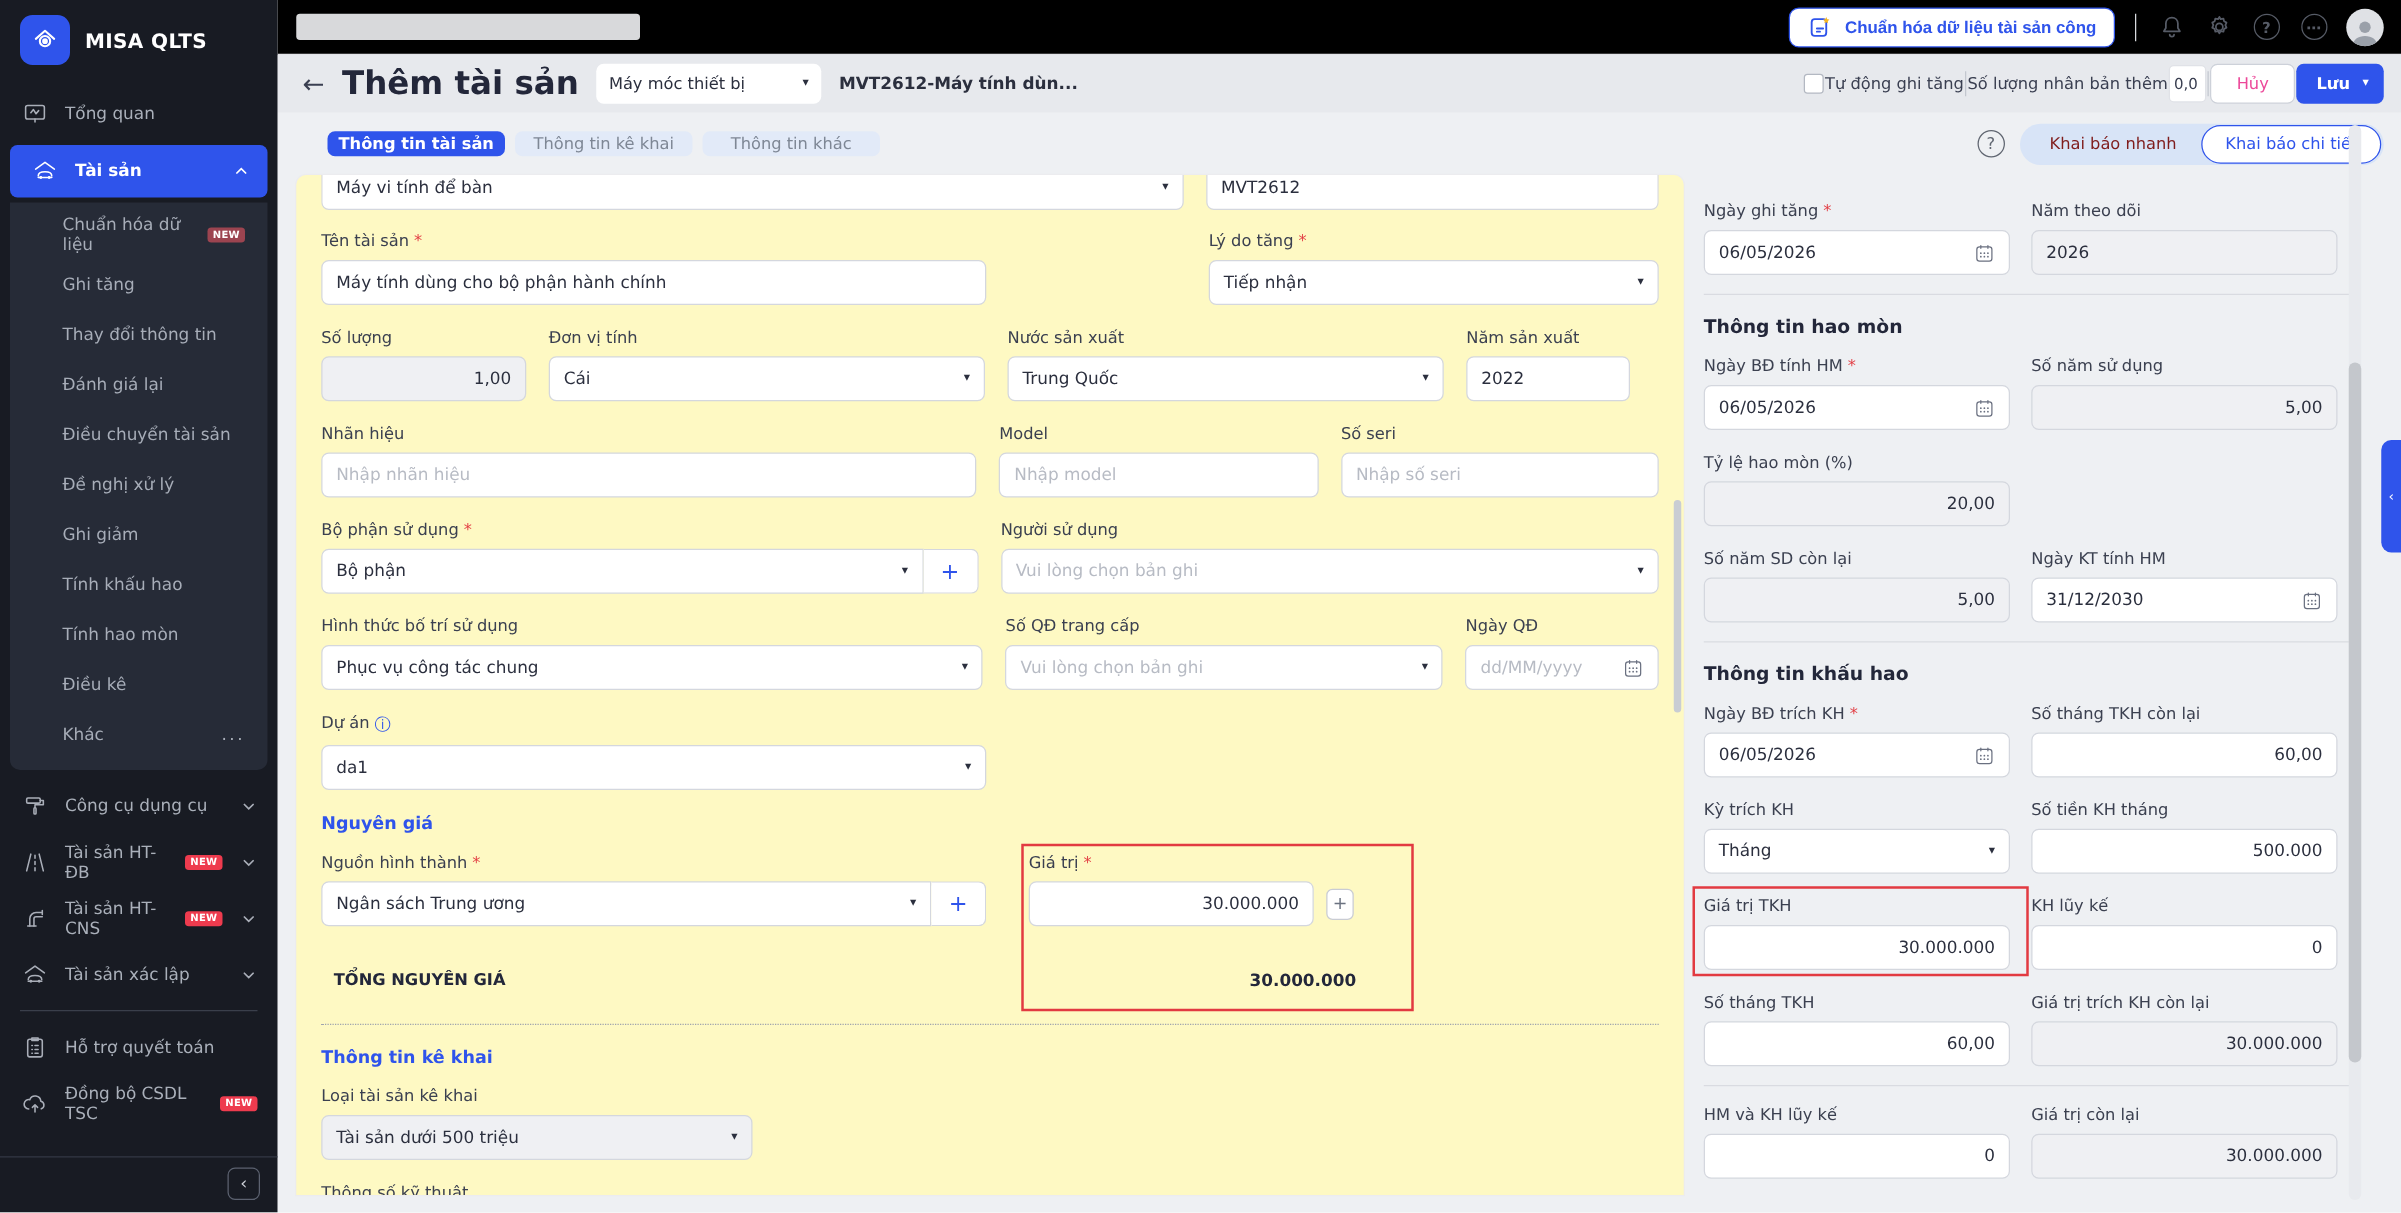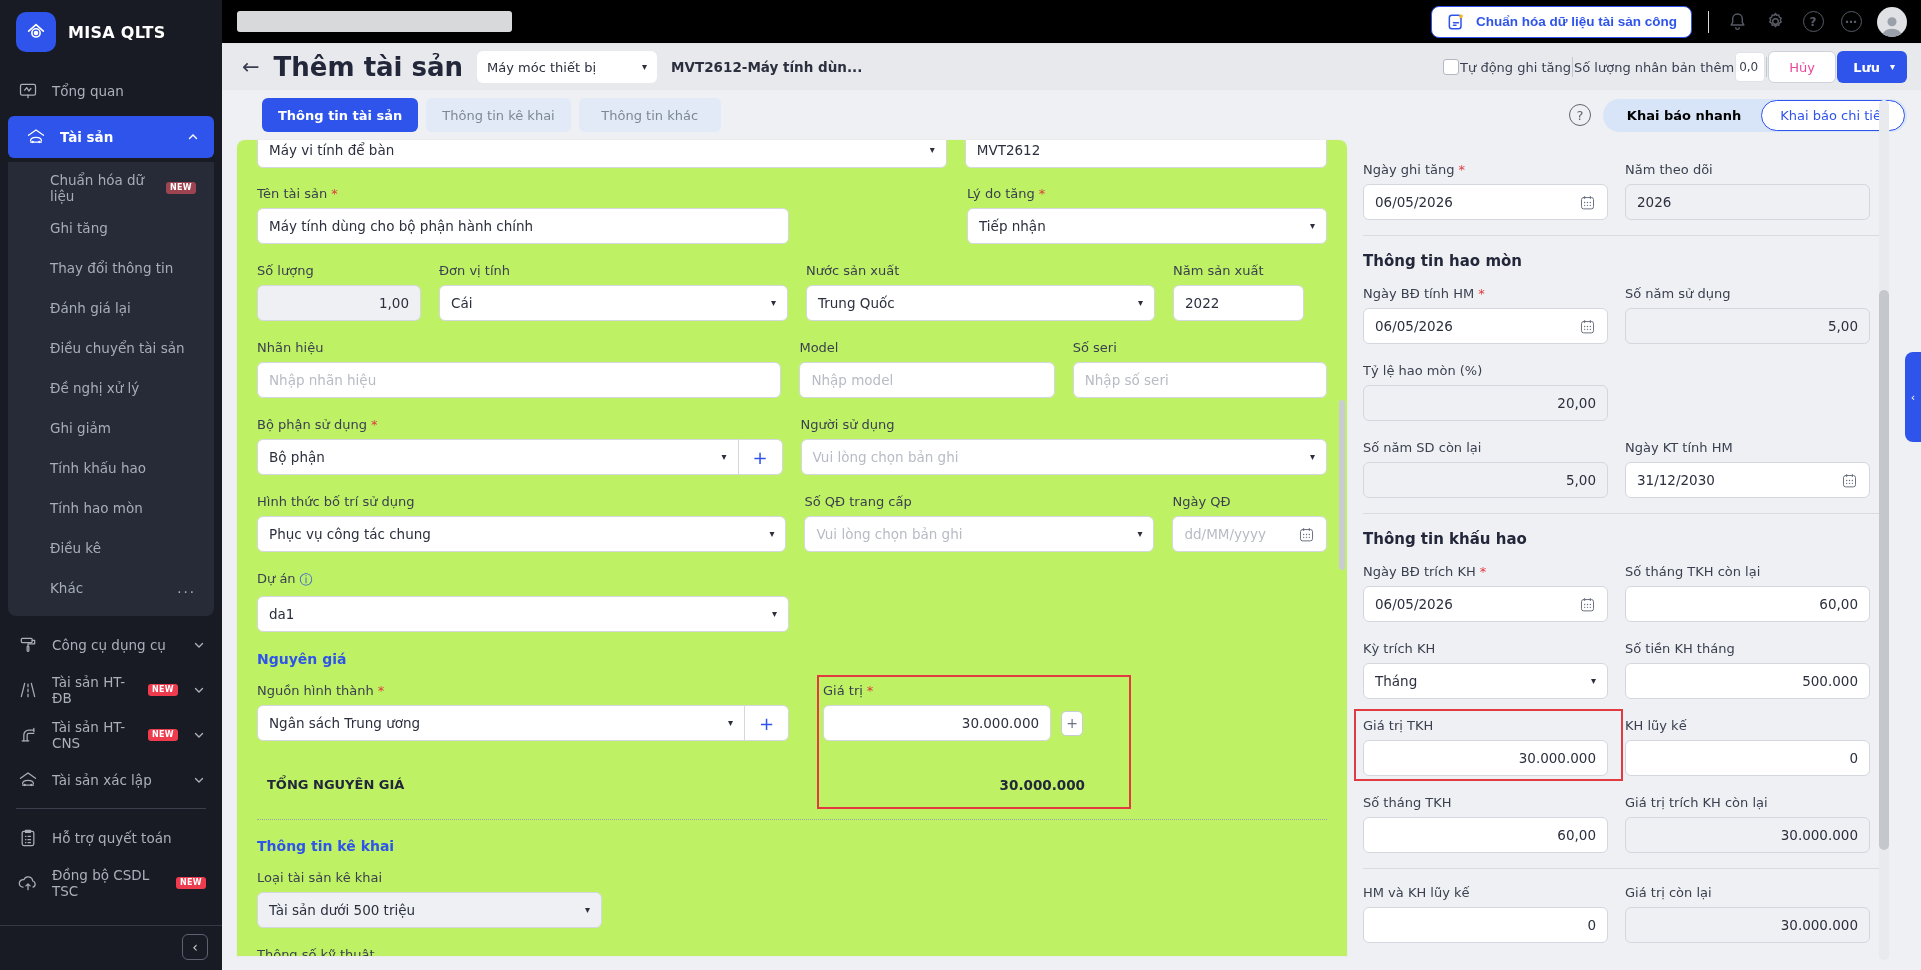--- a/index.html
+++ b/index.html
@@ -83,39 +83,39 @@
     background:#fff; font-size:12px; color:#3a3f51; text-align:left; padding:0 3px;
     font-family:inherit; }
   .btn-cancel { width:68px; height:32px; background:#fff; border:1px solid #cdd1d9;
     border-radius:6px; font-size:13px; color:#ec4899; cursor:pointer; font-family:inherit; }
   .btn-save { height:32px; padding:0 12px 0 16px; background:#2f54eb; border:none;
     border-radius:6px; color:#fff; font-size:13px; font-weight:bold; cursor:pointer;
     display:flex; align-items:center; gap:10px; font-family:inherit; }
 
   .content { flex:1; position:relative; display:flex; flex-direction:column; min-height:0; }
   .tabrow { height:50px; display:flex; align-items:center; padding:0 14px 0 40px; gap:8px; }
-  .tab { min-width:142px; height:34px; border-radius:6px; display:flex; align-items:center;
-    justify-content:center; font-size:13px; cursor:pointer; padding:0 16px; }
+  .tab { min-width:142px; height:20px; border-radius:6px; display:flex; align-items:center;
+    justify-content:center; font-size:13px; cursor:pointer; padding:0 0; }
   .tab.active { background:#2f54eb; color:#fff; font-weight:bold; }
   .tab.idle { background:#e2eaf8; color:#7e8795; }
   .tabrow-right { margin-left:auto; display:flex; align-items:center; gap:12px; }
   .help-circ { width:22px; height:22px; border:1.6px solid #5f6570; border-radius:50%;
     display:flex; align-items:center; justify-content:center; font-size:13px;
     color:#5f6570; cursor:pointer; }
   .mode-pill { background:#d8e4f7; border-radius:17px; height:33px; display:flex;
     align-items:center; padding:0 2px 0 4px; }
-  .mode-quick { padding:0 20px; font-size:13px; color:#000000; cursor:pointer;font-weight:bold; }
+  .mode-quick { padding:0 20px; font-size:13px; color:#7f1d1d; cursor:pointer; }
   .mode-detail { height:31px; padding:0 18px; background:#fff; border:1.5px solid #2f54eb;
     border-radius:16px; display:flex; align-items:center; color:#2f54eb; font-size:13px;
     cursor:pointer; }
 
   .content-body { flex:1; display:flex; min-height:0; }
 
   
-  .card { width:1110px; min-width:1110px; margin-left:15px; background:#bef264;
+  .card { width:1110px; min-width:1110px; margin-left:15px; background:#fef9c3;
     border-radius:8px 8px 0 0; height:816px; overflow:hidden; position:relative;
     padding:0 20px; box-shadow:0 0 0 1px #ececef; }
   .clipwrap { height:30px; overflow:hidden; margin-bottom:16px; }
   .clipwrap .form-row { margin-top:-8px; margin-bottom:0; }
   .form-row { display:flex; gap:18px; margin-bottom:19px; align-items:flex-end; }
   .field { display:flex; flex-direction:column; }
   .field > label { font-size:13px; color:#3b4050; margin-bottom:7px; display:flex; gap:4px; }
   .req { color:#e23a41; }
   .ctrl { height:36px; border:1px solid #d4d7de; border-radius:6px; background:#fff;
     display:flex; align-items:center; padding:0 11px; font-size:13.5px; color:#2b2f3e; gap:8px; }

